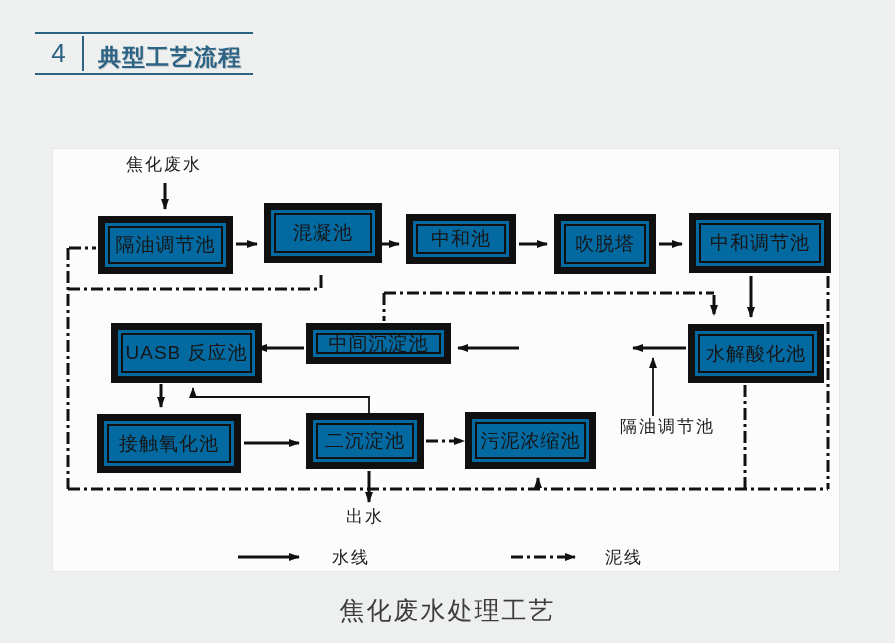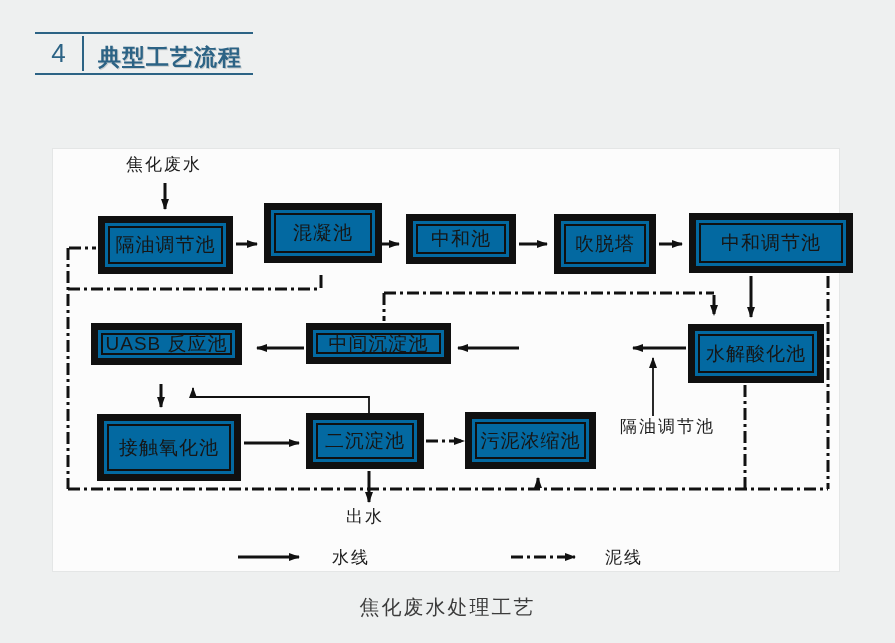--- a/index.html
+++ b/index.html
@@ -51,21 +51,21 @@
 
   .dlabel {
     position:absolute; font-size:17px; color:#1c1c1c; letter-spacing:2px;
     white-space:nowrap;
     text-align:right;
   }
 
   
   .caption {
     position:absolute; left:0; top:594px; width:895px;
-    text-align:center; font-size:20px; color:#3c3c3c; letter-spacing:2px;
+    text-align:center; font-size:25px; color:#3c3c3c; letter-spacing:2px;
   }
 </style>
 </head>
 <body>
 
 <div class="page">
 
   <div class="header">
     <div class="hdr-num">4</div>
     <div class="hdr-sep"></div>
@@ -125,35 +125,35 @@
       </div>
     <div class="fbox" style="left:211px;top:54px;width:118px;height:60px">
         <div class="fbox-inner">混凝池</div>
       </div>
     <div class="fbox" style="left:353px;top:65px;width:110px;height:50px">
         <div class="fbox-inner">中和池</div>
       </div>
     <div class="fbox" style="left:501px;top:65px;width:102px;height:60px">
         <div class="fbox-inner">吹脱塔</div>
       </div>
-    <div class="fbox" style="left:636px;top:64px;width:164px;height:60px">
+    <div class="fbox" style="left:636px;top:64px;width:142px;height:60px">
         <div class="fbox-inner">中和调节池</div>
       </div>
 
-    <div class="fbox" style="left:38px;top:174px;width:151px;height:42px">
+    <div class="fbox" style="left:58px;top:174px;width:151px;height:60px">
         <div class="fbox-inner">UASB 反应池</div>
       </div>
     <div class="fbox" style="left:253px;top:174px;width:145px;height:41px">
         <div class="fbox-inner">中间沉淀池</div>
       </div>
     <div class="fbox" style="left:635px;top:175px;width:136px;height:59px">
         <div class="fbox-inner">水解酸化池</div>
       </div>
 
-    <div class="fbox" style="left:44px;top:265px;width:144px;height:67px">
+    <div class="fbox" style="left:44px;top:265px;width:144px;height:59px">
         <div class="fbox-inner">接触氧化池</div>
       </div>
     <div class="fbox" style="left:253px;top:264px;width:118px;height:56px">
         <div class="fbox-inner">二沉淀池</div>
       </div>
     <div class="fbox" style="left:412px;top:263px;width:131px;height:57px">
         <div class="fbox-inner">污泥浓缩池</div>
       </div>
 
     <div class="dlabel" style="left:73px;top:4px">焦化废水</div>

